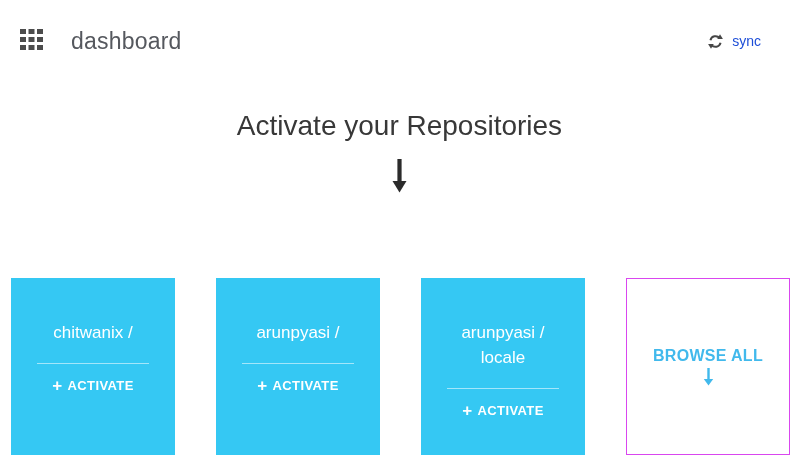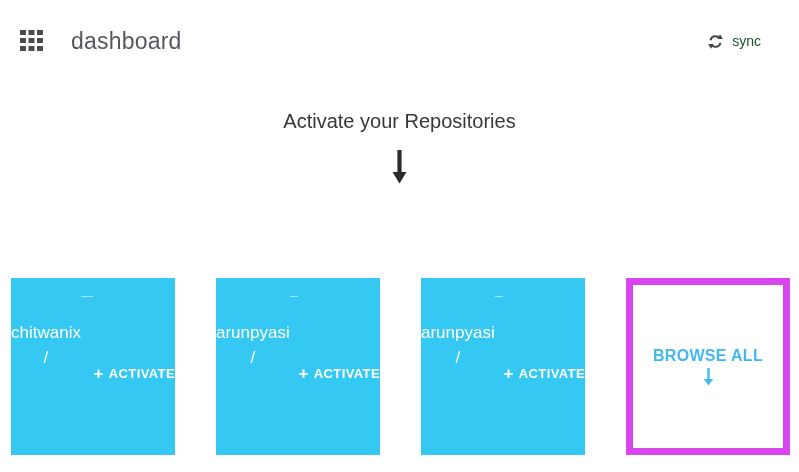--- a/index.html
+++ b/index.html
@@ -9,57 +9,57 @@
     font-family:"Liberation Sans", sans-serif;
     -webkit-font-smoothing:antialiased;
   }
 
   
   .header {
     height:46px;
     padding:18px 38px 0 20px;
     display:flex; align-items:center; justify-content:space-between;
   }
-  .header-left { display:flex; align-items:flex-end; gap:28px; }
+  .header-left { display:flex; align-items:center; gap:28px; }
   .menu-icon { display:block; cursor:pointer; }
   .app-title { font-size:23px; color:#55585e; letter-spacing:0.2px; }
   .sync-btn {
     display:flex; align-items:center; gap:9px;
-    color:#14532d; font-size:14px; cursor:pointer;
+    color:#1d4ed8; font-size:14px; cursor:pointer;
   }
   .sync-btn svg { display:block; }
 
   
   .hero { text-align:center; margin-top:46px; }
-  .hero-heading { font-size:20px; color:#383838; font-weight:400; }
+  .hero-heading { font-size:28px; color:#383838; font-weight:400; }
   .hero-arrow { margin-top:17px; display:flex; justify-content:center; }
 
   
   .cards-row {
     position:absolute; top:278px; left:11px; width:779px; height:177px;
     display:flex; justify-content:space-between;
   }
   .card { width:164px; height:177px; box-sizing:border-box; }
   .repo-card {
     background:#35c8f3; color:#ffffff; text-align:center;
-    display:flex; flex-direction:row;
+    display:flex; flex-direction:column;
   }
   .repo-name { margin-top:42px; font-size:17px; line-height:25px; font-weight:400; }
   .card-divider {
     width:112px; height:1px; background:rgba(255,255,255,0.55);
     margin:18px auto 0; border:none;
   }
   .activate-btn {
     margin-top:14px;
     display:flex; align-items:center; justify-content:center; gap:5px;
     font-size:13px; font-weight:bold; letter-spacing:0.4px; cursor:pointer;
   }
   .plus-glyph { font-size:17px; font-weight:bold; line-height:13px; }
   .browse-card {
-    background:#ffffff; border:7px solid #d946ef;
+    background:#ffffff; border:1px solid #d946ef;
     display:flex; flex-direction:column; align-items:center; justify-content:center;
     gap:3px; cursor:pointer;
   }
   .browse-label { color:#41b9ec; font-size:16px; font-weight:bold; letter-spacing:0.3px; }
   .browse-arrow { display:flex; justify-content:center; }
 </style>
 </head>
 <body>
 
 <div class="header">
@@ -126,20 +126,21 @@
     <hr class="card-divider">
     <div class="activate-btn">
       <span class="plus-glyph">+</span>
       <span>ACTIVATE</span>
     </div>
   </div>
 
   <div class="card repo-card">
     <div class="repo-name">
       <div>arunpyasi /</div>
+      <div>locale</div>
     </div>
     <hr class="card-divider">
     <div class="activate-btn">
       <span class="plus-glyph">+</span>
       <span>ACTIVATE</span>
     </div>
   </div>
 
   <div class="card browse-card">
     <span class="browse-label">BROWSE ALL</span>

